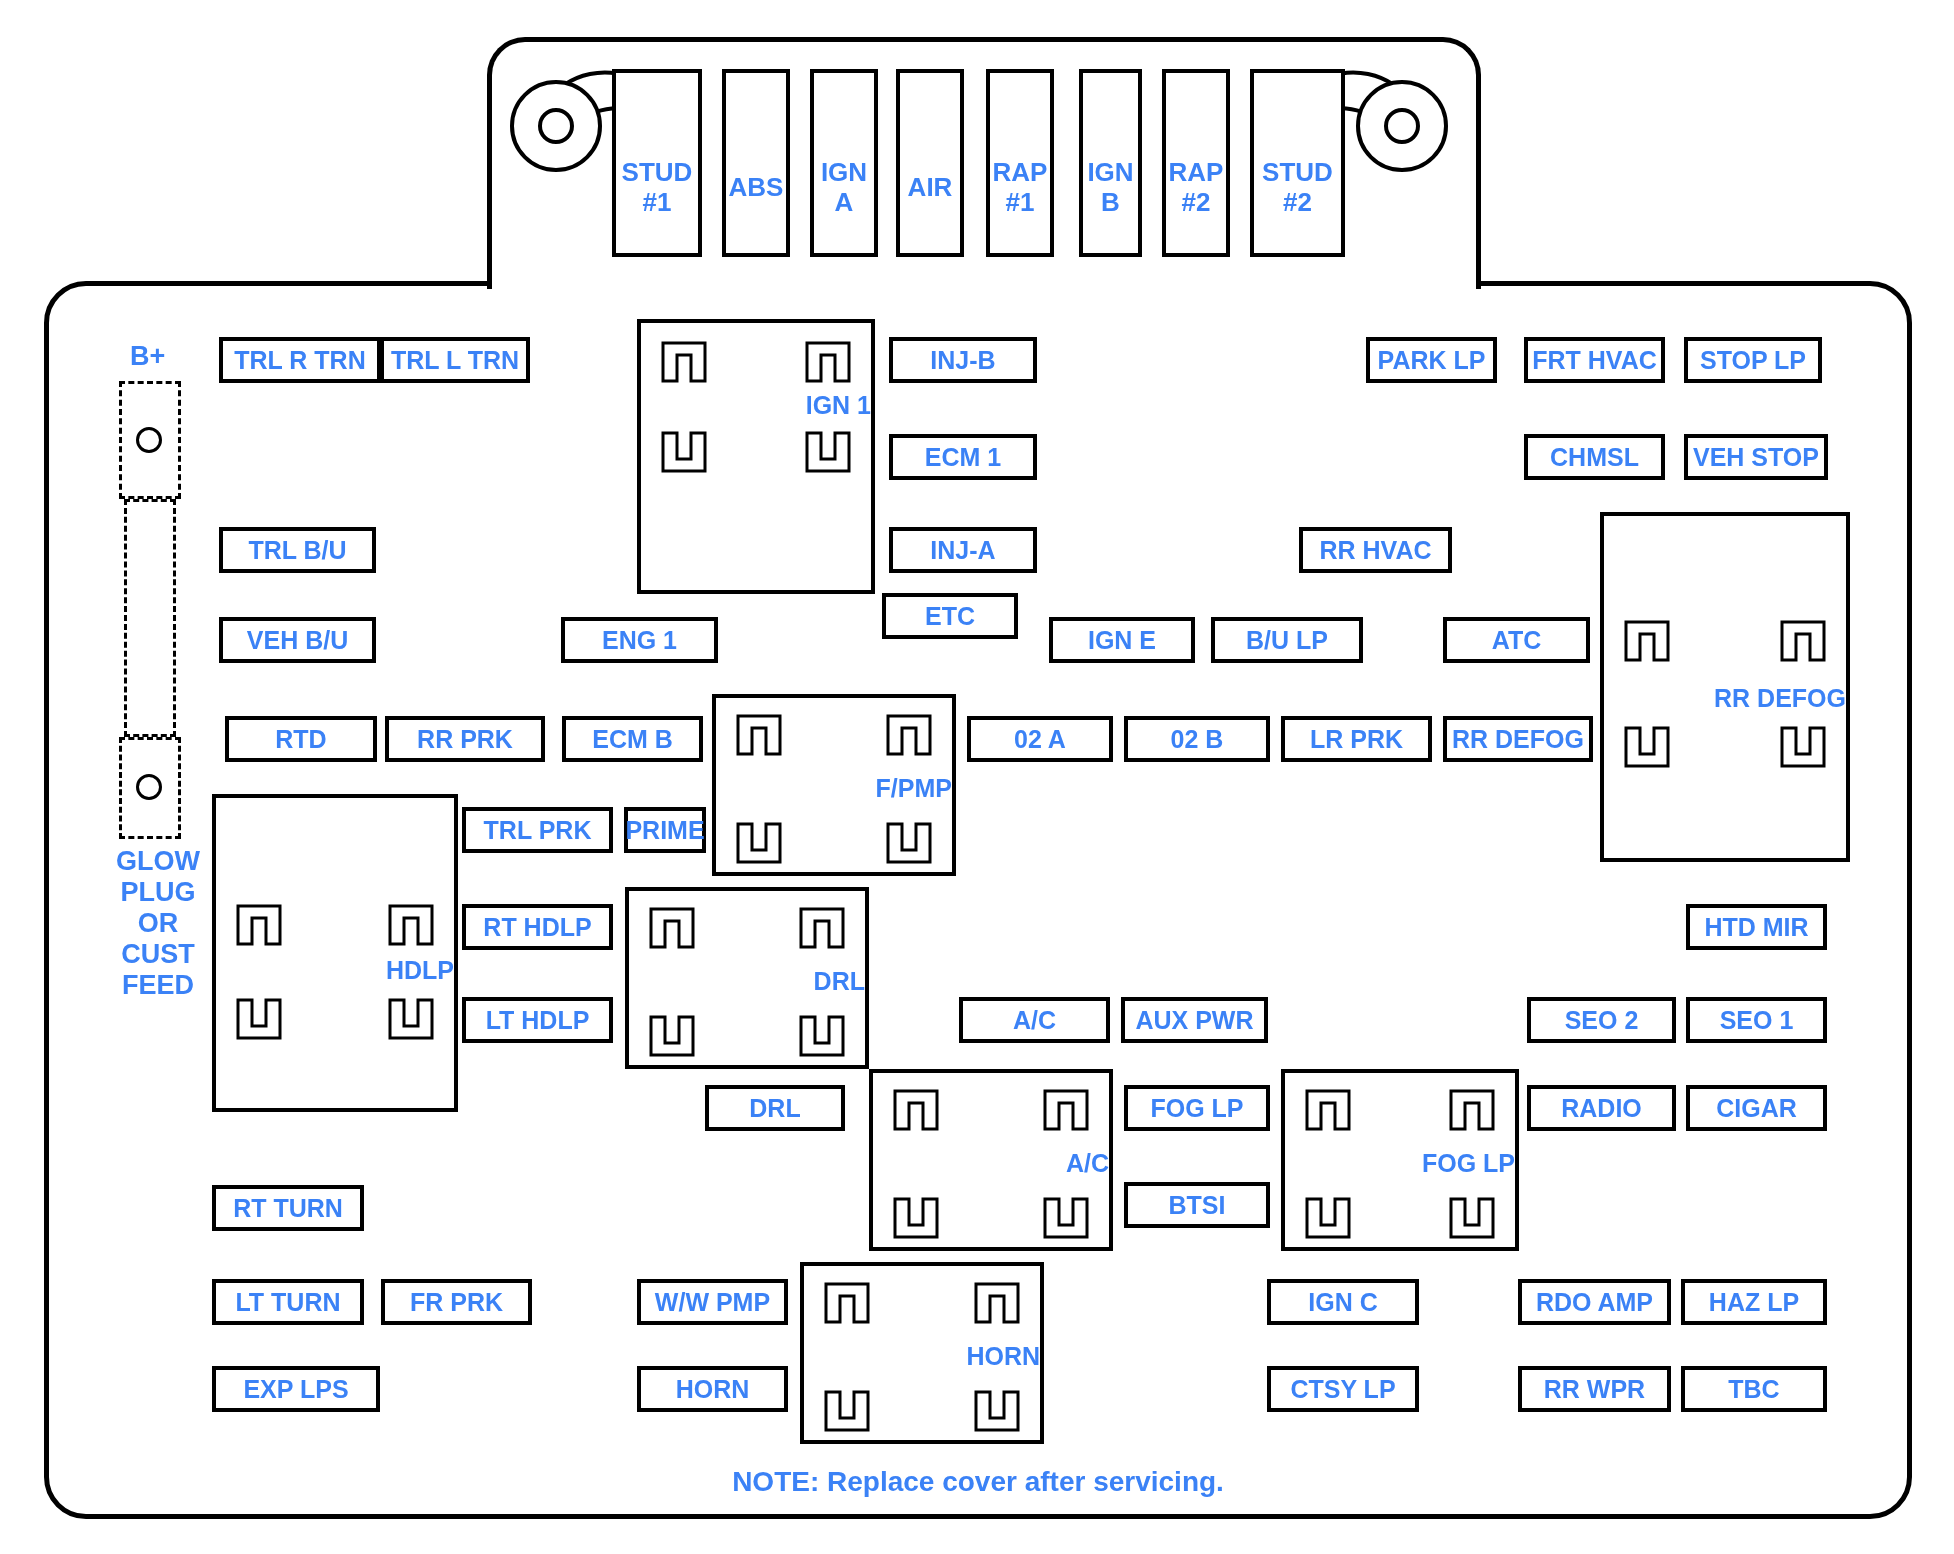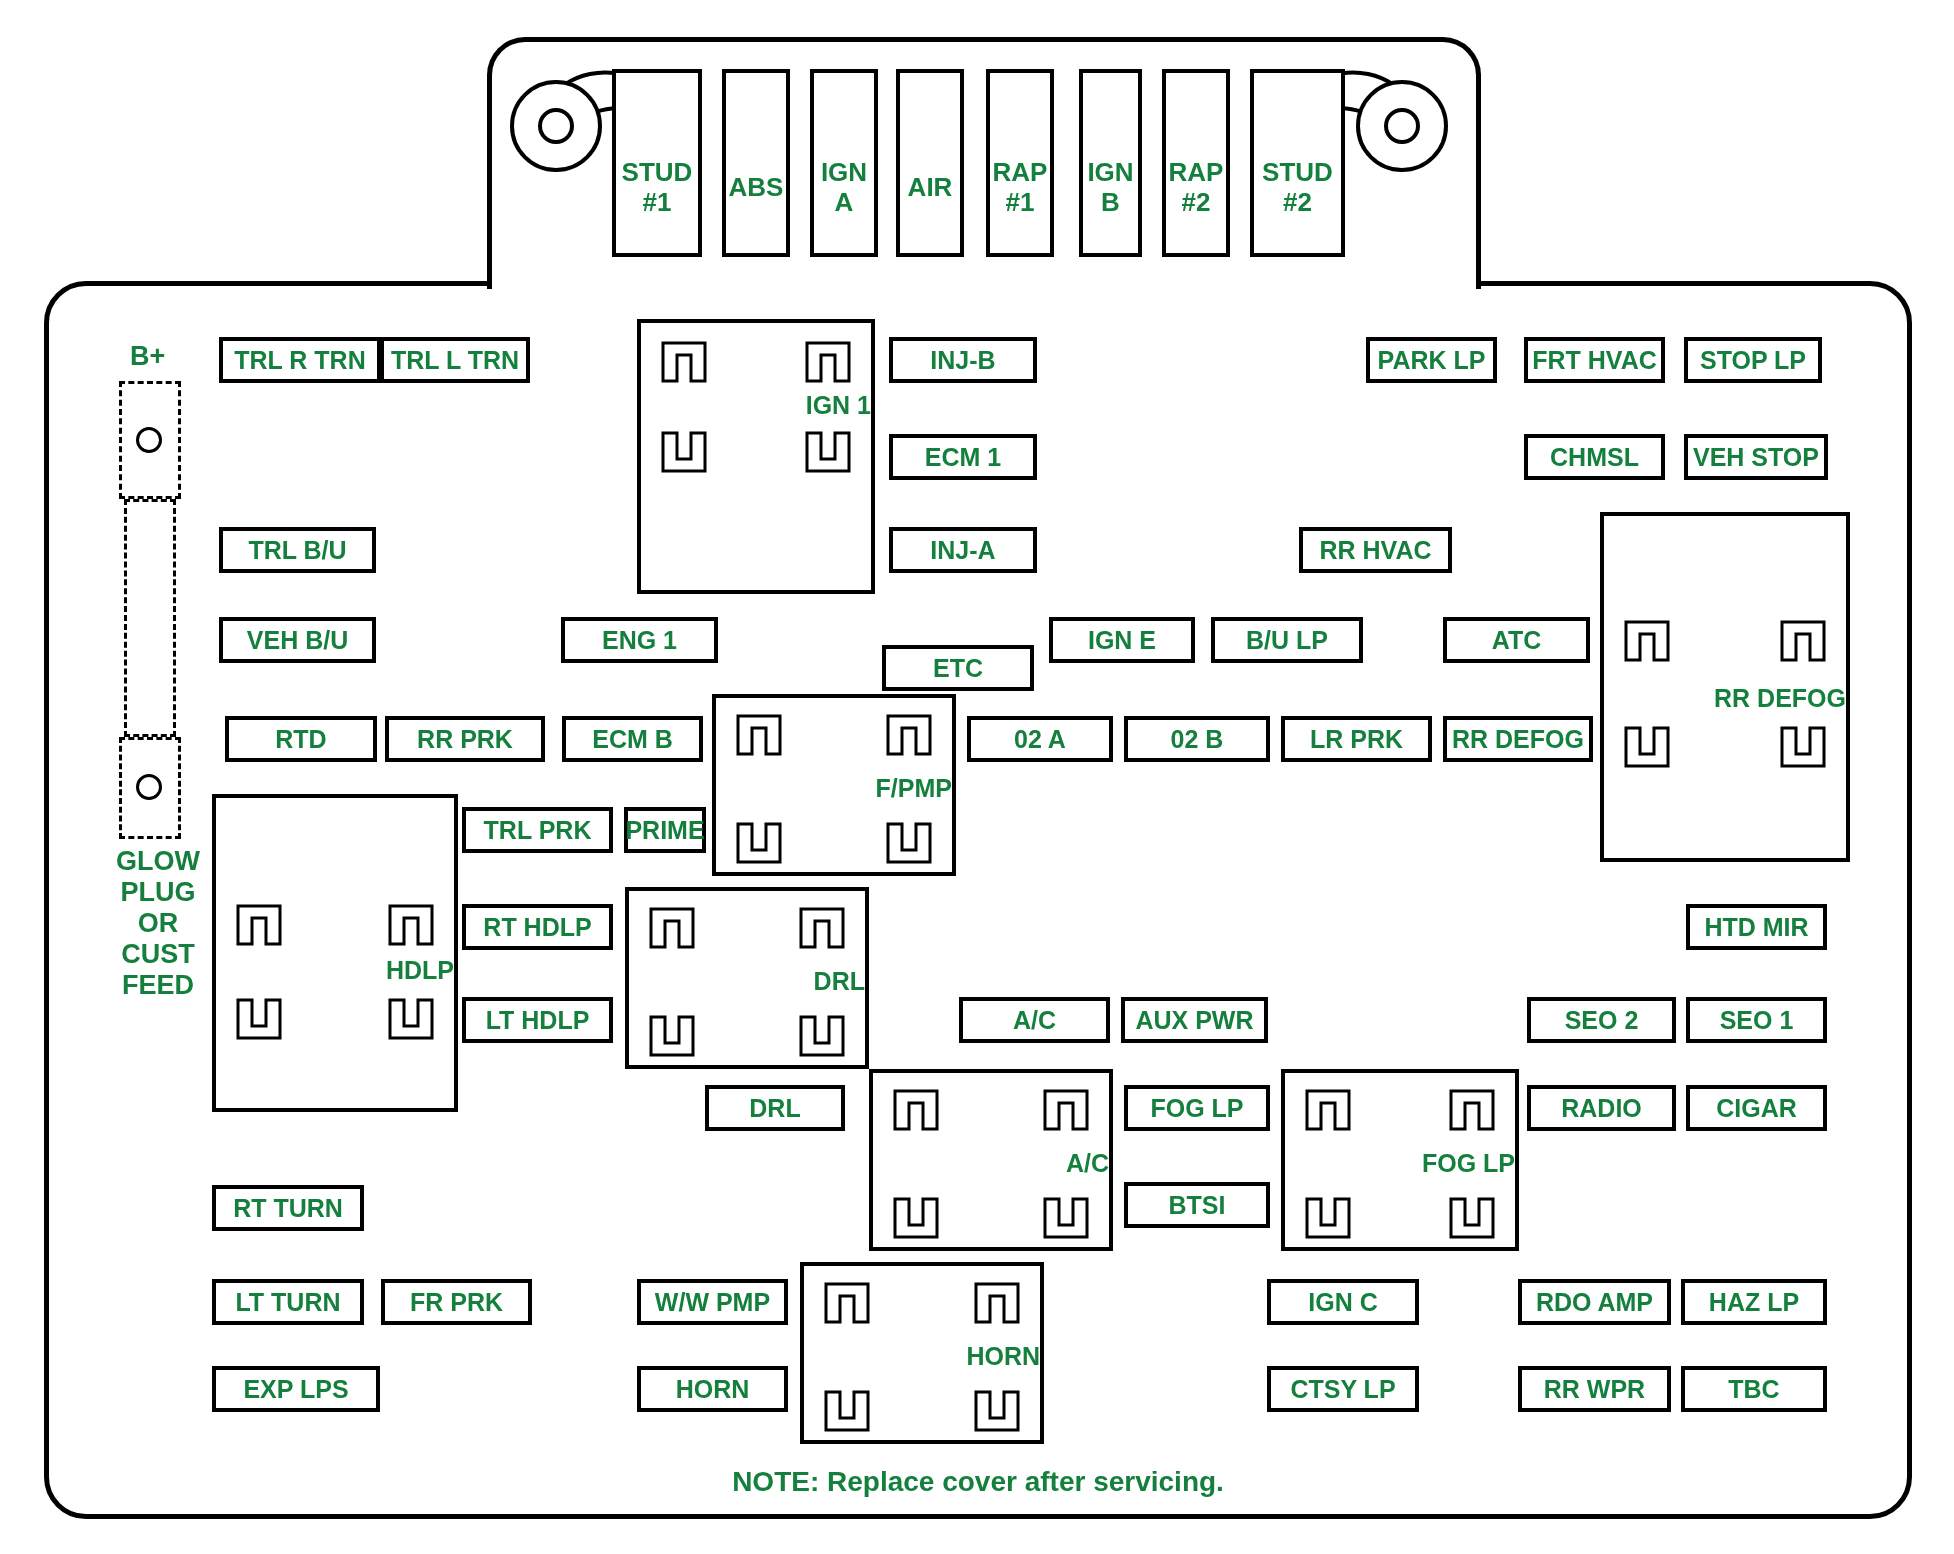--- a/index.html
+++ b/index.html
@@ -1,19 +1,19 @@
 <!DOCTYPE html>
 <html><head>
 <meta charset="utf-8">
 <title>Underhood Fuse Block Diagram</title>
 <style>
   *{box-sizing:border-box;margin:0;padding:0}
   html,body{background:#fff}
   .canvas{position:relative;width:1954px;height:1554px;background:#fff;overflow:hidden;
-          font-family:"Liberation Sans",sans-serif;color:#15803d}
+          font-family:"Liberation Sans",sans-serif;color:#3b82f6}
   .shell-body{position:absolute;left:44px;top:281px;width:1868px;height:1238px;
               border:5px solid #000;border-radius:42px;background:#fff;z-index:1}
   .shell-tab{position:absolute;left:487px;top:37px;width:994px;height:252px;
              border:5px solid #000;border-bottom:none;border-radius:38px 38px 0 0;background:#fff;z-index:2}
   .bolt{position:absolute;z-index:3}
   .fuse{position:absolute;height:46px;border:4px solid #000;background:#fff;z-index:4;
         display:flex;align-items:center;justify-content:center;text-align:center;
         font-size:25px;font-weight:700;white-space:pre-line;line-height:30px}
   .fuse.v{height:188px;font-size:26px;padding-top:48px}
   .relay{position:absolute;border:4px solid #000;background:#fff;z-index:3}
@@ -225,21 +225,21 @@
   <div class="fuse" style="left:889px;top:434px;width:148px">ECM 1</div>
   <div class="fuse" style="left:1524px;top:434px;width:141px">CHMSL</div>
   <div class="fuse" style="left:1684px;top:434px;width:144px">VEH STOP</div>
 
   <div class="fuse" style="left:219px;top:527px;width:157px">TRL B/U</div>
   <div class="fuse" style="left:889px;top:527px;width:148px">INJ-A</div>
   <div class="fuse" style="left:1299px;top:527px;width:153px">RR HVAC</div>
 
   <div class="fuse" style="left:219px;top:617px;width:157px">VEH B/U</div>
   <div class="fuse" style="left:561px;top:617px;width:157px">ENG 1</div>
-  <div class="fuse" style="left:882px;top:645px;width:152px">ETC</div>
+  <div class="fuse" style="left:882px;top:593px;width:136px">ETC</div>
   <div class="fuse" style="left:1049px;top:617px;width:146px">IGN E</div>
   <div class="fuse" style="left:1211px;top:617px;width:152px">B/U LP</div>
   <div class="fuse" style="left:1443px;top:617px;width:147px">ATC</div>
 
   <div class="fuse" style="left:225px;top:716px;width:152px">RTD</div>
   <div class="fuse" style="left:385px;top:716px;width:160px">RR PRK</div>
   <div class="fuse" style="left:562px;top:716px;width:141px">ECM B</div>
   <div class="fuse" style="left:967px;top:716px;width:146px">02 A</div>
   <div class="fuse" style="left:1124px;top:716px;width:146px">02 B</div>
   <div class="fuse" style="left:1281px;top:716px;width:151px">LR PRK</div>

